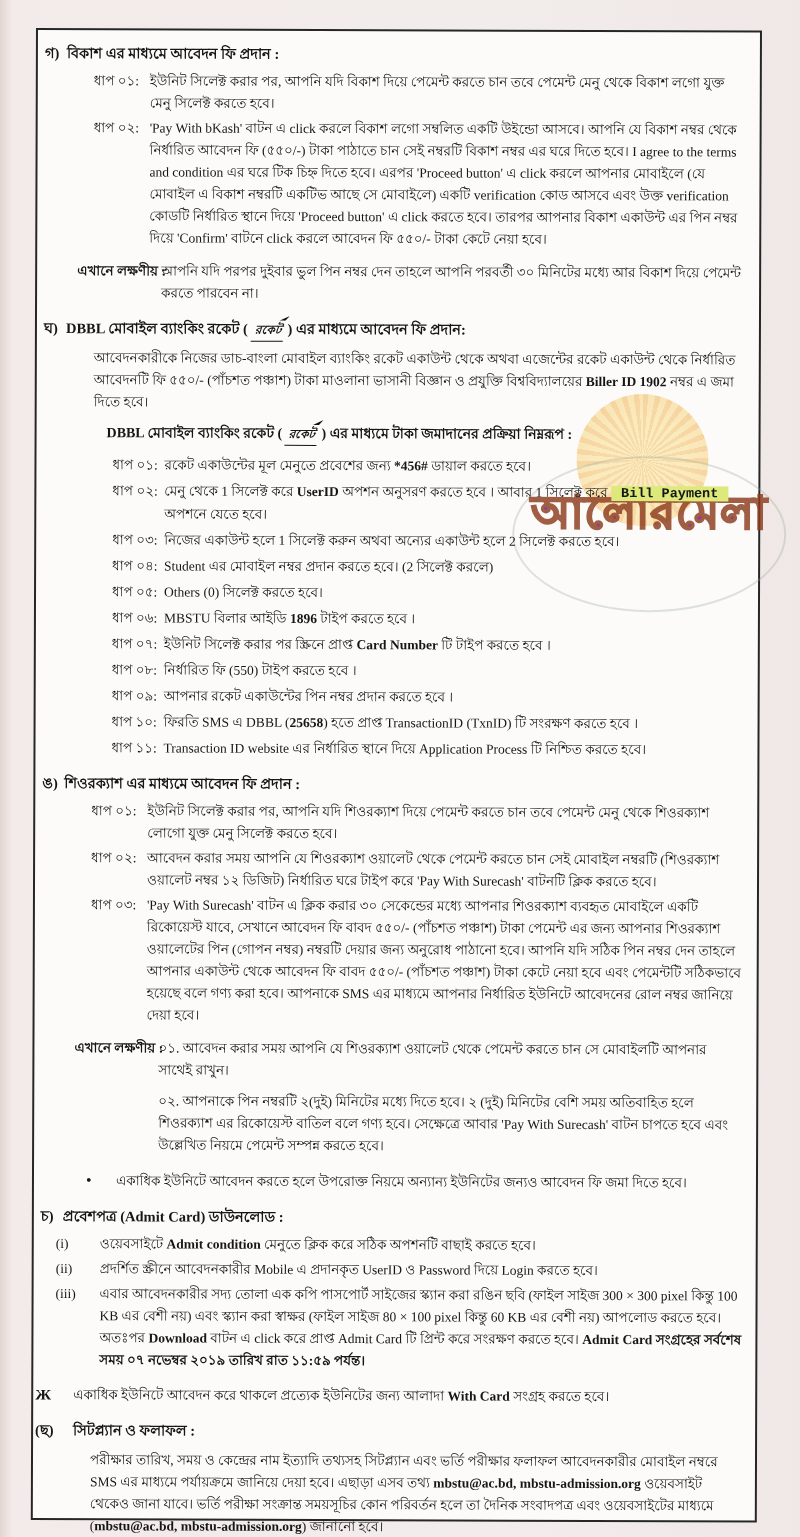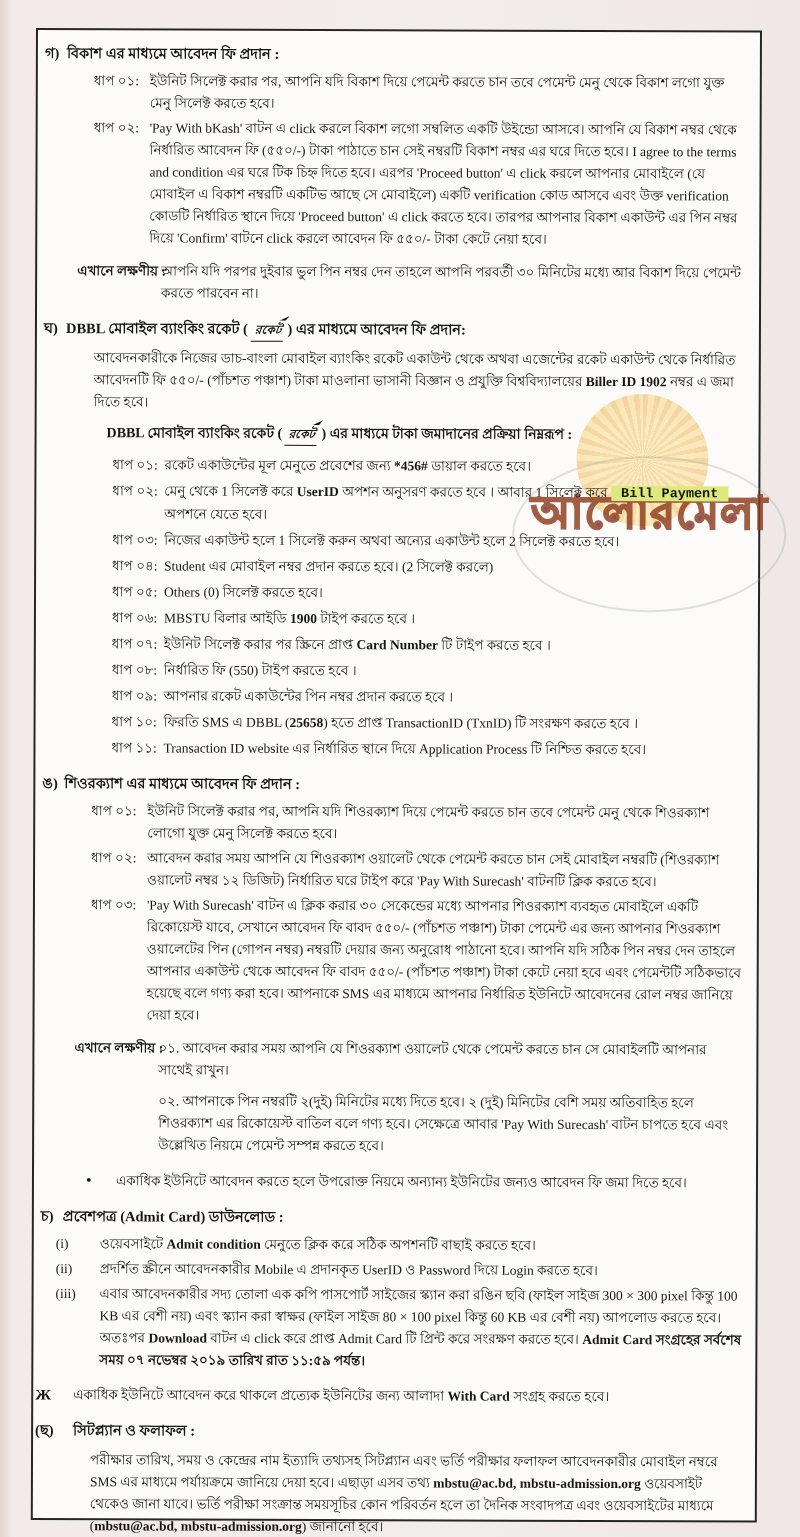--- a/index.html
+++ b/index.html
@@ -128,21 +128,21 @@
         <div class="row stepd">
           <span class="lbl">ধাপ ০৪:</span>
           <span class="txt">Student এর মোবাইল নম্বর প্রদান করতে হবে। (2 সিলেক্ট করলে)</span>
         </div>
         <div class="row stepd">
           <span class="lbl">ধাপ ০৫:</span>
           <span class="txt">Others (0) সিলেক্ট করতে হবে।</span>
         </div>
         <div class="row stepd">
           <span class="lbl">ধাপ ০৬:</span>
-          <span class="txt">MBSTU বিলার আইডি <b>1900</b> টাইপ করতে হবে ।</span>
+          <span class="txt">MBSTU বিলার আইডি <b>1896</b> টাইপ করতে হবে ।</span>
         </div>
         <div class="row stepd">
           <span class="lbl">ধাপ ০৭:</span>
           <span class="txt">ইউনিট সিলেক্ট করার পর স্ক্রিনে প্রাপ্ত <b>Card Number</b> টি টাইপ করতে হবে ।</span>
         </div>
         <div class="row stepd">
           <span class="lbl">ধাপ ০৮:</span>
           <span class="txt">নির্ধারিত ফি (550) টাইপ করতে হবে ।</span>
         </div>
         <div class="row stepd">

